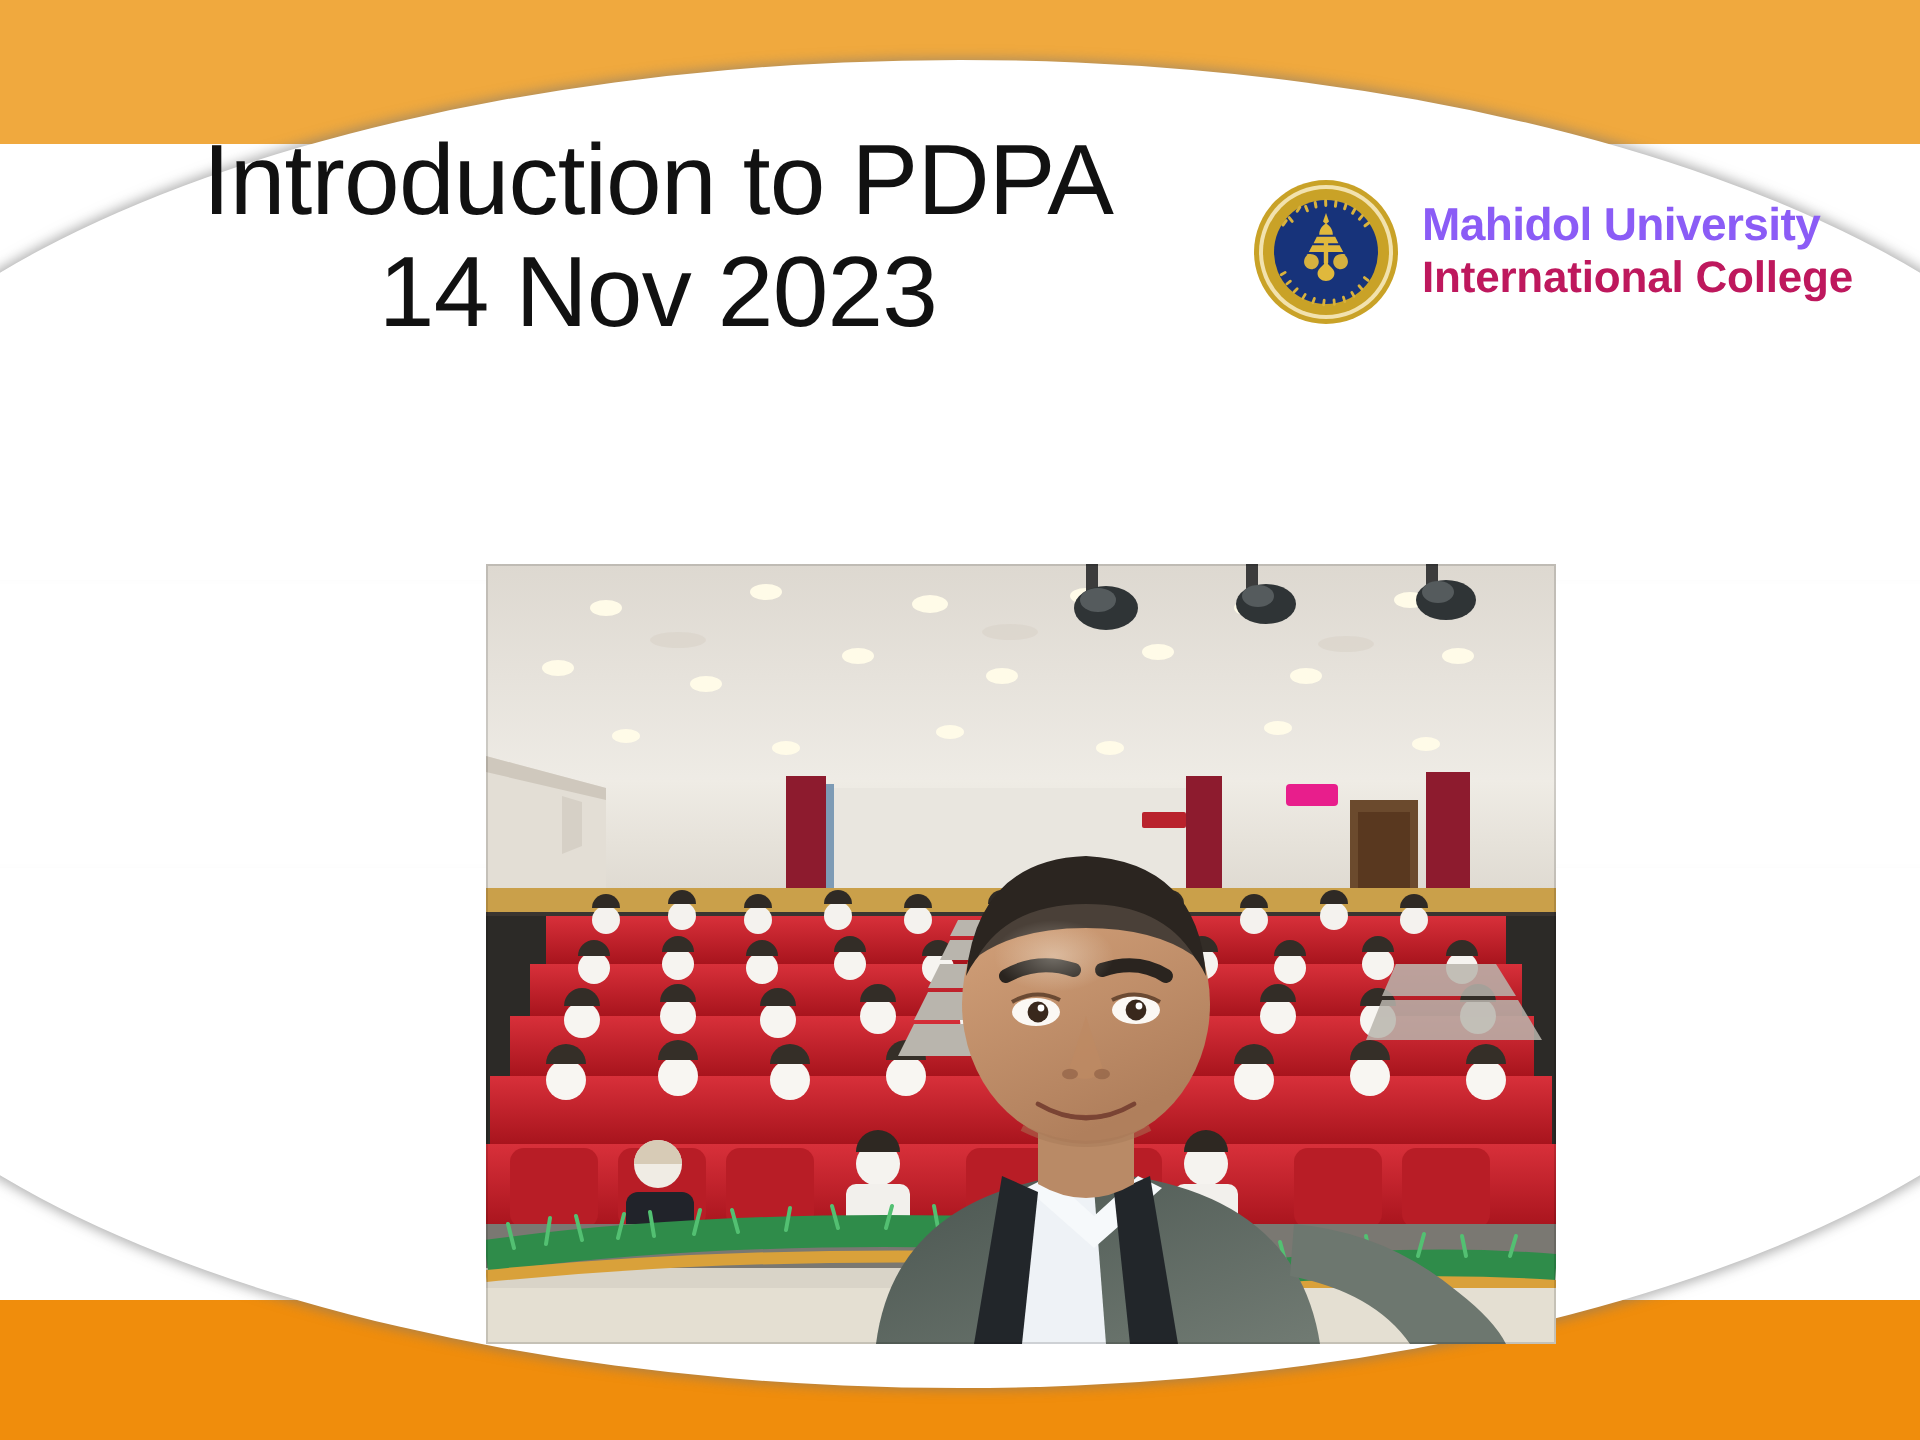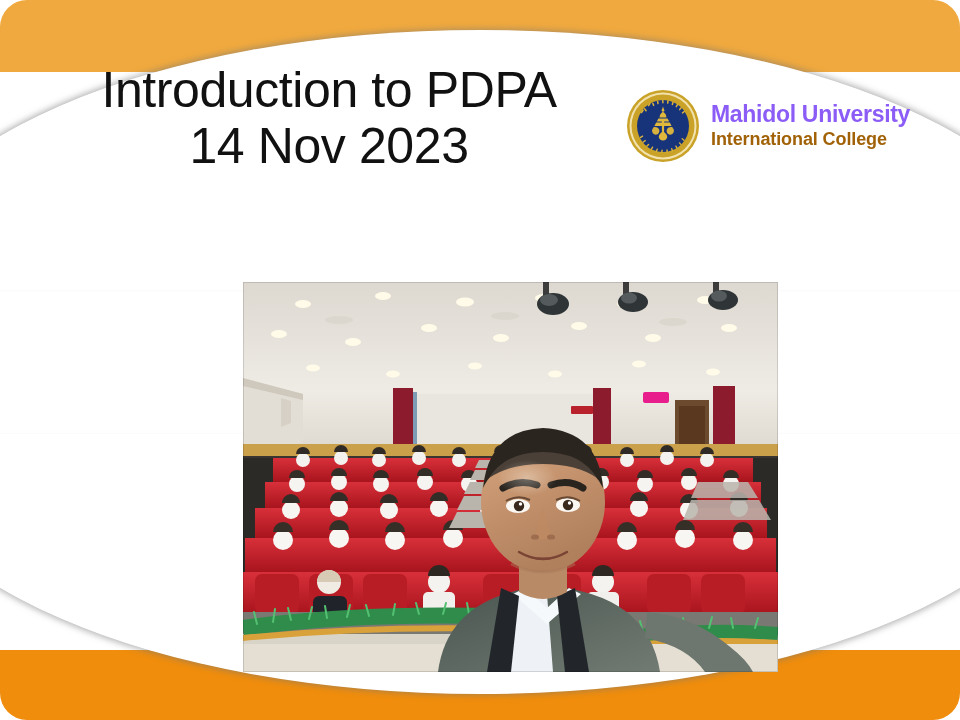--- a/index.html
+++ b/index.html
@@ -3,21 +3,21 @@
 <meta charset="utf-8">
 <title>Introduction to PDPA</title>
 <style>
   html,body{margin:0;padding:0;}
   body{
     width:960px;height:720px;overflow:hidden;
     background:#ffffff;
     font-family:"Liberation Sans","DejaVu Sans",sans-serif;
     position:relative;
   }
-  .slide{position:absolute;inset:0;background:#fff;overflow:hidden;border-radius:27px;}
+  .slide{position:absolute;inset:0;background:#fff;overflow:hidden;}
 
   
   .band{position:absolute;left:0;width:960px;overflow:hidden;}
   .band-top{top:0;height:72px;background:#F0A93E;}
   .band-bottom{bottom:0;height:70px;background:#F08D0C;}
 
   
   .arc{position:absolute;left:-12%;width:124%;background:#ffffff;}
   .arc-top{
     top:30px;height:260px;
@@ -57,21 +57,21 @@
     position:absolute;left:626px;top:86px;width:322px;height:80px;
     z-index:6;display:flex;align-items:center;gap:11px;
   }
   .logo-seal{width:74px;height:74px;flex:0 0 74px;position:relative;}
   .logo-text{display:flex;flex-direction:column;justify-content:center;}
   .logo-name{
     color:#8b5cf6;font-size:23px;font-weight:700;
     letter-spacing:-0.3px;line-height:1.06;white-space:nowrap;
   }
   .logo-sub{
-    color:#a16207;font-size:18px;font-weight:600;
+    color:#be185d;font-size:22px;font-weight:600;
     letter-spacing:-0.1px;line-height:1.18;margin-top:2px;white-space:nowrap;
   }
 
   
   .photo{
     position:absolute;left:243px;top:282px;width:535px;height:390px;
     z-index:5;overflow:hidden;background:#2a2622;
   }
   .photo svg{display:block;width:100%;height:100%;}
 </style>

